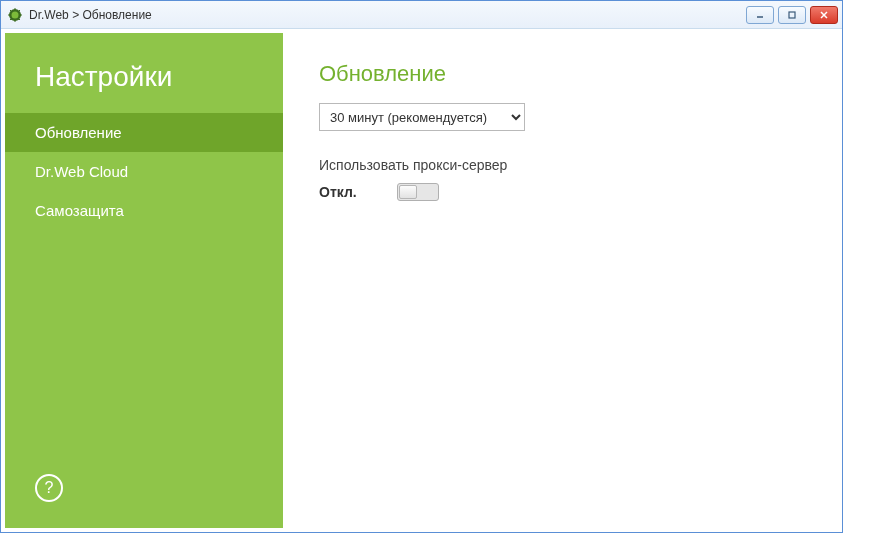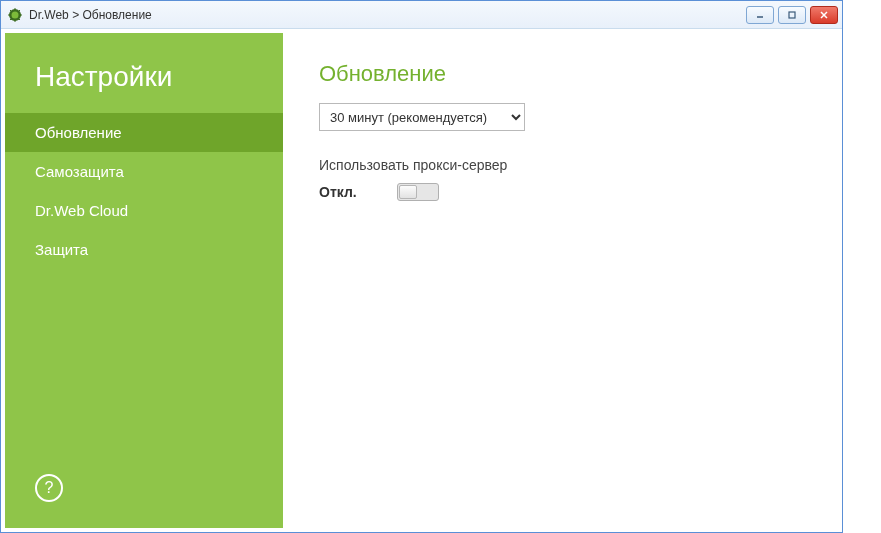--- a/index.html
+++ b/index.html
@@ -200,27 +200,24 @@
 
   <div class="content">
 
     <div class="sidebar">
       <div class="sidebar-title">Настройки</div>
       <div class="nav">
         <div class="nav-item active">
           <span>Обновление</span>
         </div>
         <div class="nav-item">
+          <span>Dr.Web Cloud</span>
+        </div>
+        <div class="nav-item">
           <span>Самозащита</span>
-        </div>
-        <div class="nav-item">
-          <span>Dr.Web Cloud</span>
-        </div>
-        <div class="nav-item">
-          <span>Защита</span>
         </div>
       </div>
       <div class="help-btn">
         <span>?</span>
       </div>
     </div>
 
     <div class="main">
 
       <div class="section-header">Обновление</div>

